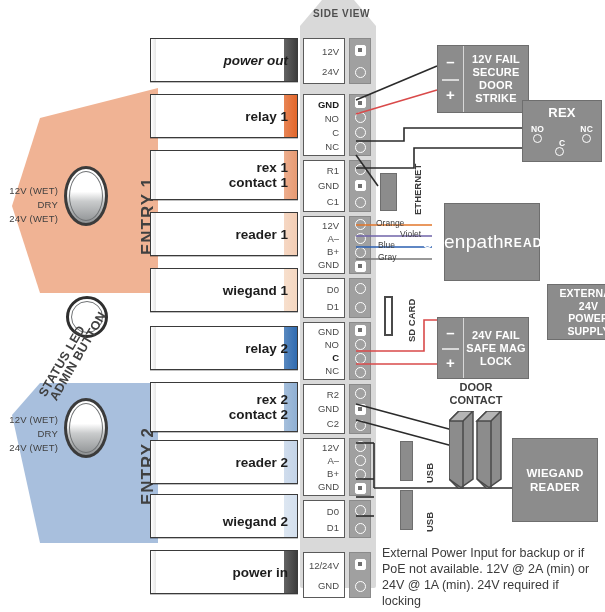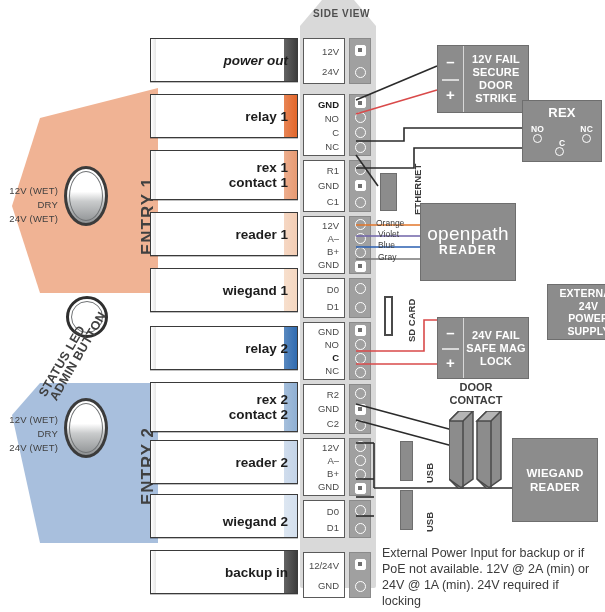--- a/index.html
+++ b/index.html
@@ -224,21 +224,21 @@
         <span style="white-space: pre-line;">reader 2</span>
       </div>
       <div class="blk" style="left: 150px; top: 494px; width: 148px; height: 44px;">
         <div class="lip"></div>
         <div class="edge" style="background: linear-gradient(90deg, rgba(212, 224, 238, 0.8), rgb(212, 224, 238));"></div>
         <span style="white-space: pre-line; margin-top: 11px;">wiegand 2</span>
       </div>
       <div class="blk" style="left: 150px; top: 550px; width: 148px; height: 44px;">
         <div class="lip"></div>
         <div class="edge" style="background: linear-gradient(90deg, rgba(60, 60, 60, 0.8), rgb(60, 60, 60));"></div>
-        <span style="white-space: pre-line;">backup in</span>
+        <span style="white-space: pre-line;">power in</span>
       </div>
     </div>
 
   <div id="tgroups">
       <div class="tgroup" style="left: 303px; top: 38px; width: 68px; height: 46px;">
         <div class="tnames" style="width: 42px; height: 46px;">
           <div>12V</div>
           <div>24V</div>
         </div>
         <div class="tpins" style="left: 46px; width: 22px; height: 46px;">
@@ -419,26 +419,26 @@
       <div style="position:absolute;top:46px;left:32px;width:9px;height:9px;border-radius:50%;border:1.5px solid #fff;"></div>
     </div>
   </div>
 
   <div style="position:absolute;left:380px;top:173px;width:17px;height:38px;background:#8c8c8c;border:1px solid #6e6e6e;"></div>
   <div class="vtext" style="left:412px; top:215px; transform:rotate(-90deg);">ETHERNET</div>
 
   <div style="position:absolute;left:384px;top:296px;width:9px;height:40px;background:#ffffff;border:2px solid #4a4a4a;"></div>
   <div class="vtext" style="left:406px; top:342px; transform:rotate(-90deg);">SD CARD</div>
 
-  <div class="dev" style="left:420px; top:203px; width:96px; height:78px; flex-direction:column;">
+  <div class="dev" style="left:444px; top:203px; width:96px; height:78px; ">
     <div class="oplogo">openpath</div>
     <div class="opsub">READER</div>
   </div>
   <div class="wirelabel" style="left:364px; top:218px;margin-left:12px;">Orange</div>
-  <div class="wirelabel" style="left:378px; top:229px;">Violet</div>
+  <div class="wirelabel" style="left:400px; top:229px;">Violet</div>
   <div class="wirelabel" style="left:378px; top:240px;">Blue</div>
   <div class="wirelabel" style="left:378px; top:252px;">Gray</div>
 
   <div class="dev" style="left:547px; top:284px; width:83px; height:56px; white-space:pre-line;text-align:center;">EXTERNAL
 24V
 POWER
 SUPPLY</div>
 
   <div class="dev pm" style="left:437px; top:317px; width:92px; height:62px;">
     <div class="pmcol">

